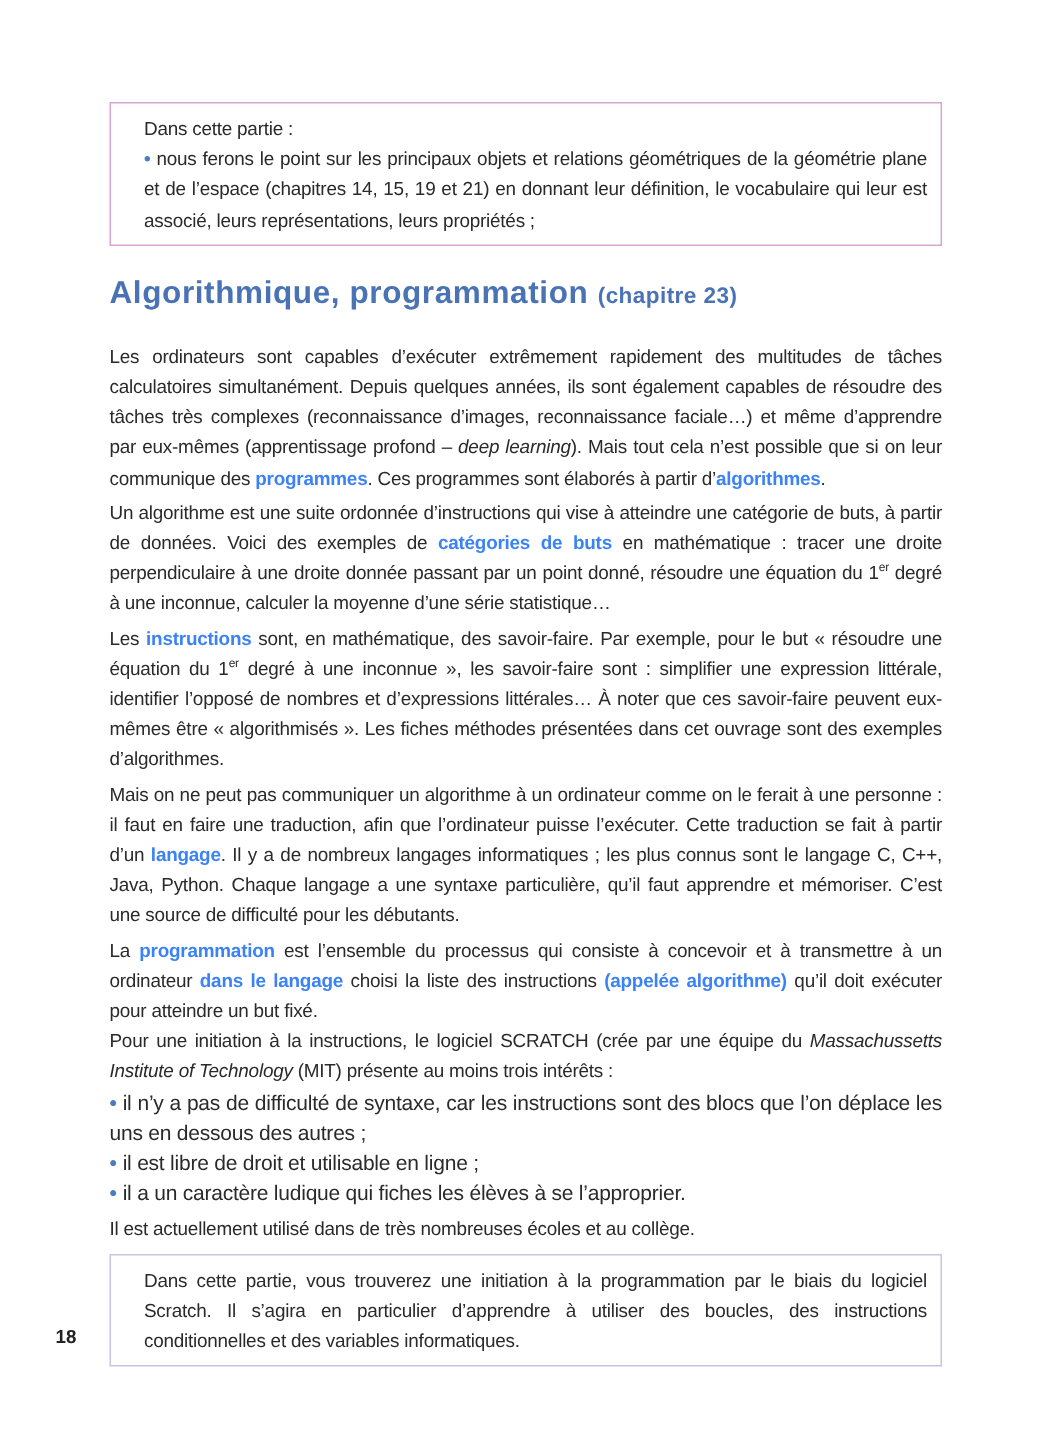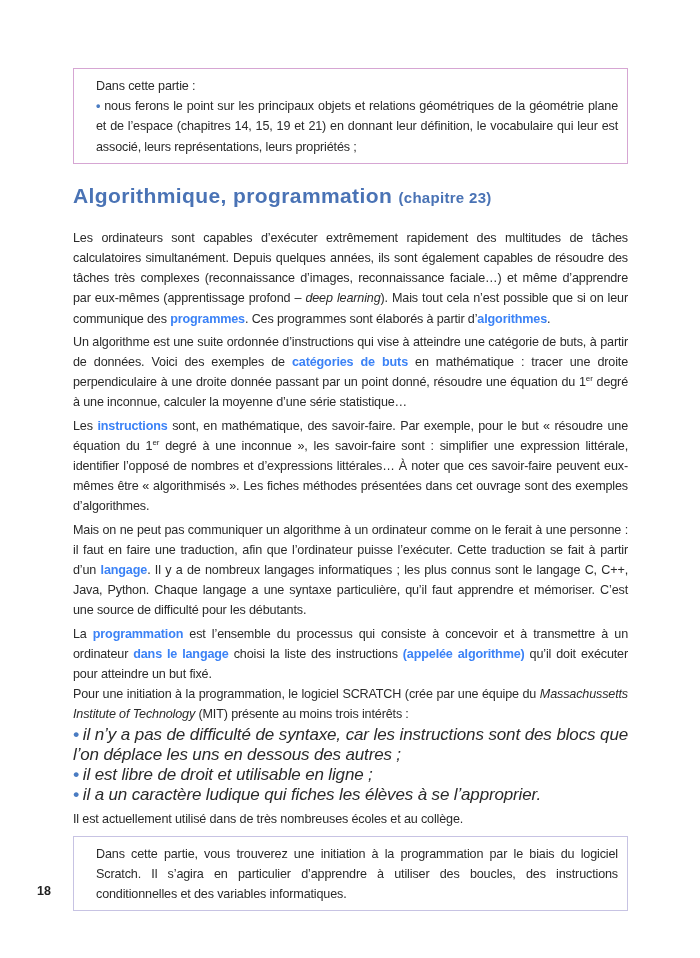--- a/index.html
+++ b/index.html
@@ -28,21 +28,21 @@
     }
     h2 .chapter { font-size: 15px; letter-spacing: 0.3px; }
     p.para {
       margin: 0 0 3px 0;
       font-size: 12.6px; line-height: 20.2px; text-align: justify;
       letter-spacing: -0.15px;
     }
     .tight { margin-bottom: 0 !important; }
     b { font-weight: bold; color: #3b82f6; }
     sup { font-size: 8px; line-height: 0; vertical-align: super; }
-    .list-item { margin: 0; font-size: 17px; line-height: 20.2px; text-align: justify; letter-spacing: -0.15px; font-style: italic; }
+    .list-item { margin: 0; font-size: 14px; line-height: 20.2px; text-align: justify; letter-spacing: -0.15px; }
     .page-number {
       position: absolute; left: 37px; top: 884px;
       font-size: 12.5px; font-weight: bold; color: #222;
     }
   </style>
 </head>
 <body>
 
 <div class="page">
   <div class="content">
@@ -73,21 +73,21 @@
 
     <p class="para">
       <span>Mais on ne peut pas communiquer un algorithme à un ordinateur comme on le ferait à une personne : il faut en faire une traduction, afin que l’ordinateur puisse l’exécuter. Cette traduction se fait à partir d’un </span><b>langage</b><span>. Il y a de nombreux langages informatiques ; les plus connus sont le langage C, C++, Java, Python. Chaque langage a une syntaxe particulière, qu’il faut apprendre et mémoriser. C’est une source de difficulté pour les débutants.</span>
     </p>
 
     <p class="para tight">
       <span>La </span><b>programmation</b><span> est l’ensemble du processus qui consiste à concevoir et à transmettre à un ordinateur </span><b>dans le langage</b><span> choisi la liste des instructions </span><b>(appelée algorithme)</b><span> qu’il doit exécuter pour atteindre un but fixé.</span>
     </p>
 
     <p class="para tight">
-      <span>Pour une initiation à la programmation, le logiciel SCRATCH (crée par une équipe du </span><i>Massachussetts Institute of Technology</i><span> (MIT) présente au moins trois intérêts :</span>
+      <span>Pour une initiation à la instructions, le logiciel SCRATCH (crée par une équipe du </span><i>Massachussetts Institute of Technology</i><span> (MIT) présente au moins trois intérêts :</span>
     </p>
 
     <div>
       <div class="list-item">
         <span class="bullet">•</span><span>il n’y a pas de difficulté de syntaxe, car les instructions sont des blocs que l’on déplace les uns en dessous des autres ;</span>
       </div>
       <div class="list-item">
         <span class="bullet">•</span><span>il est libre de droit et utilisable en ligne ;</span>
       </div>
       <div class="list-item" style="margin-bottom:3px">

